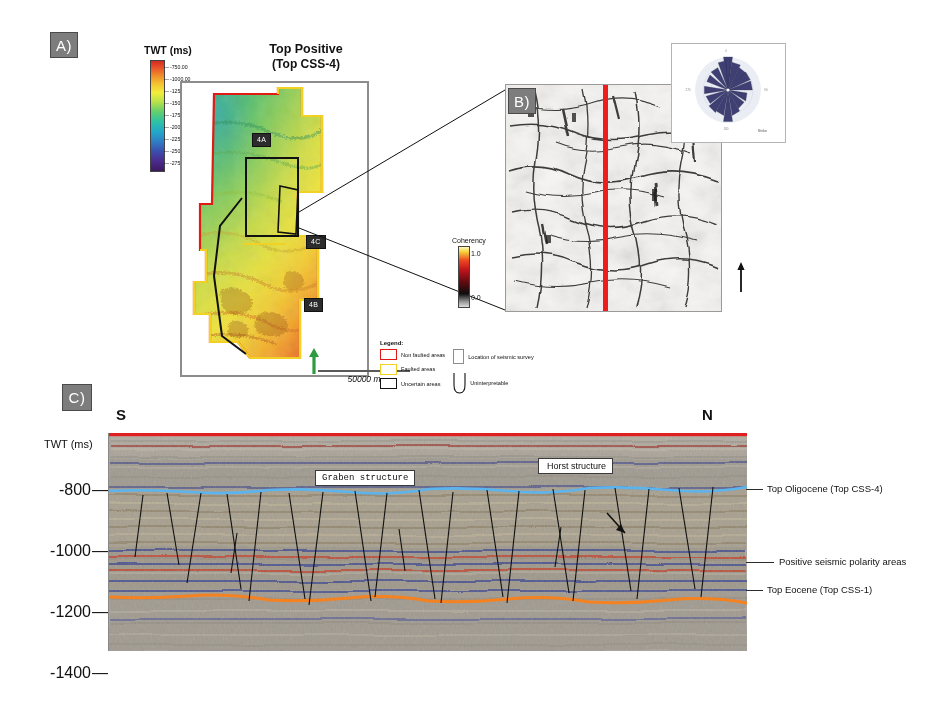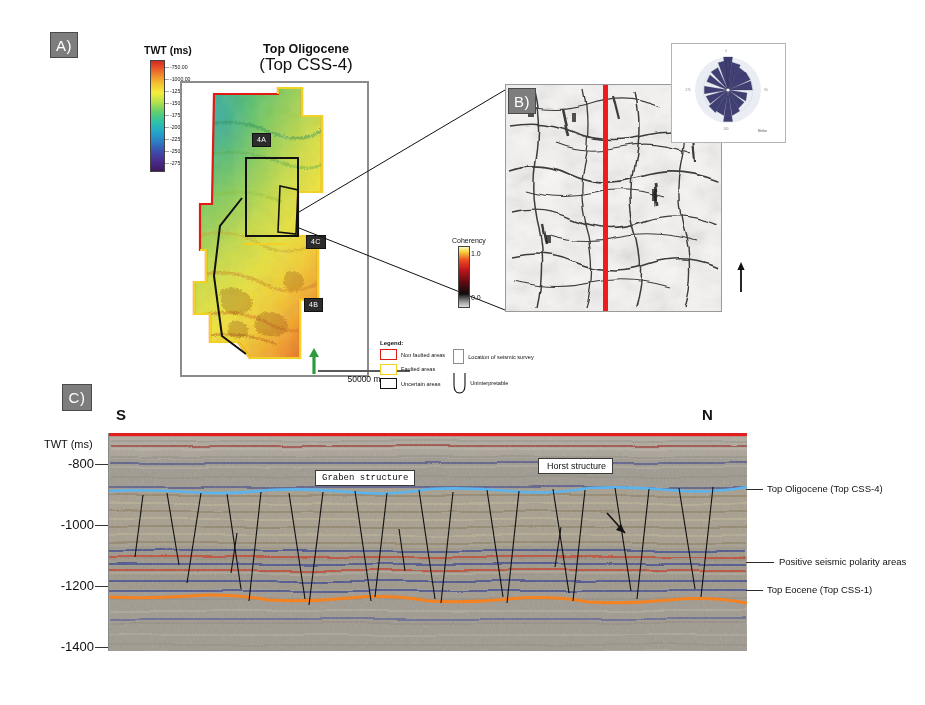--- a/index.html
+++ b/index.html
@@ -31,41 +31,41 @@
   }
   .cb-ticks{position:absolute;left:124px;top:42px;width:70px;height:112px;}
   .cb-ticks div{
     position:absolute;left:0;font-size:5.2px;color:#111;white-space:nowrap;
     line-height:6px;
   }
   .cb-ticks div::before{content:"—";margin-right:1px;font-size:5px;}
 
   .mapTitle{position:absolute;left:186px;top:24px;width:160px;text-align:center;
     font-size:12.5px;font-weight:700;color:#111;line-height:15px;}
-  .mapTitle .sub{font-weight:400;font-size:17px;}
+  .mapTitle .sub{font-weight:700;font-size:12px;}
 
   .surveyBox{
     position:absolute;left:140px;top:63px;width:185px;height:292px;
     border:2px solid #8c8c8c;background:#fff;
   }
   .mapClip{position:absolute;left:150px;top:68px;width:145px;height:285px;}
   .mapShape{
     position:absolute;inset:0;
   }
 
   .sublabel{
     position:absolute;background:#2c2c2c;color:#fff;font-size:7px;
     padding:2px 4px;letter-spacing:.3px;line-height:8px;
     border:1px solid #111;
   }
 
   
   .scaleA{position:absolute;left:278px;top:352px;width:92px;}
   .scaleA .bar{height:2px;background:#5a5a5a;width:100%;}
-  .scaleA .lbl{text-align:center;font-size:8.5px;margin-top:2px;color:#111;}
+  .scaleA .lbl{text-align:center;font-size:8.5px;margin-top:2px;color:#111;font-style:italic;}
 
   .northA{position:absolute;left:268px;top:330px;width:12px;height:26px;}
 
   
   #legend{position:absolute;left:340px;top:322px;width:210px;height:54px;font-size:5.6px;color:#111;}
   #legend .ltitle{font-size:6px;font-weight:700;margin-bottom:3px;}
   .lrow{display:flex;align-items:center;margin-bottom:3.5px;}
   .lswatch{width:15px;height:9px;background:#fff;margin-right:4px;flex:none;}
   .lswatch.red{border:1.3px solid #e01b14;}
   .lswatch.yel{border:1.3px solid #f2d024;}
@@ -95,21 +95,21 @@
   
   #panelC{position:absolute;left:30px;top:378px;width:880px;height:320px;}
   .twtLabel{position:absolute;left:14px;top:60px;font-size:11px;color:#111;}
   .sLabel{position:absolute;left:86px;top:28px;font-size:15px;font-weight:600;}
   .nLabel{position:absolute;left:672px;top:28px;font-size:15px;font-weight:600;}
   .seisFrame{
     position:absolute;left:78px;top:55px;width:638px;height:218px;
     background:#a9a39a;overflow:hidden;border-left:1px solid #888;
   }
   .yticks{position:absolute;left:20px;top:55px;width:58px;height:220px;}
-  .yticks div{position:absolute;right:0;font-size:13px;color:#111;white-space:nowrap;}
+  .yticks div{position:absolute;right:0;font-size:16px;color:#111;white-space:nowrap;margin-top:25px;}
   .yticks div::after{content:"—";margin-left:1px;}
 
   .callout{
     position:absolute;background:#fff;border:1px solid #3a3a3a;
     font-size:9px;padding:2px 6px;color:#111;white-space:nowrap;
   }
   .horLbl{position:absolute;font-size:9.5px;color:#111;white-space:nowrap;}
   .horDash{position:absolute;height:1.4px;background:#2b2b2b;}
 
   .scaleC{position:absolute;left:524px;top:283px;width:152px;}
@@ -133,21 +133,21 @@
       <div style="top:28px">-1250.00</div>
       <div style="top:40px">-1500.00</div>
       <div style="top:52px">-1750.00</div>
       <div style="top:64px">-2000.00</div>
       <div style="top:76px">-2250.00</div>
       <div style="top:88px">-2500.00</div>
       <div style="top:100px">-2750.00</div>
     </div>
 
     <div class="mapTitle">
-      <span>Top Oligocene</span><br>
+      <span>Top Positive</span><br>
       <span class="sub">(Top CSS-4)</span>
     </div>
 
     <div class="surveyBox"></div>
 
     <div class="mapClip">
       <svg class="mapShape" viewBox="0 0 145 285" preserveAspectRatio="none">
         <defs>
           <linearGradient id="twtg" x1="0.15" y1="0" x2="0.85" y2="1">
             <stop offset="0%" stop-color="#3fb36b"></stop>

